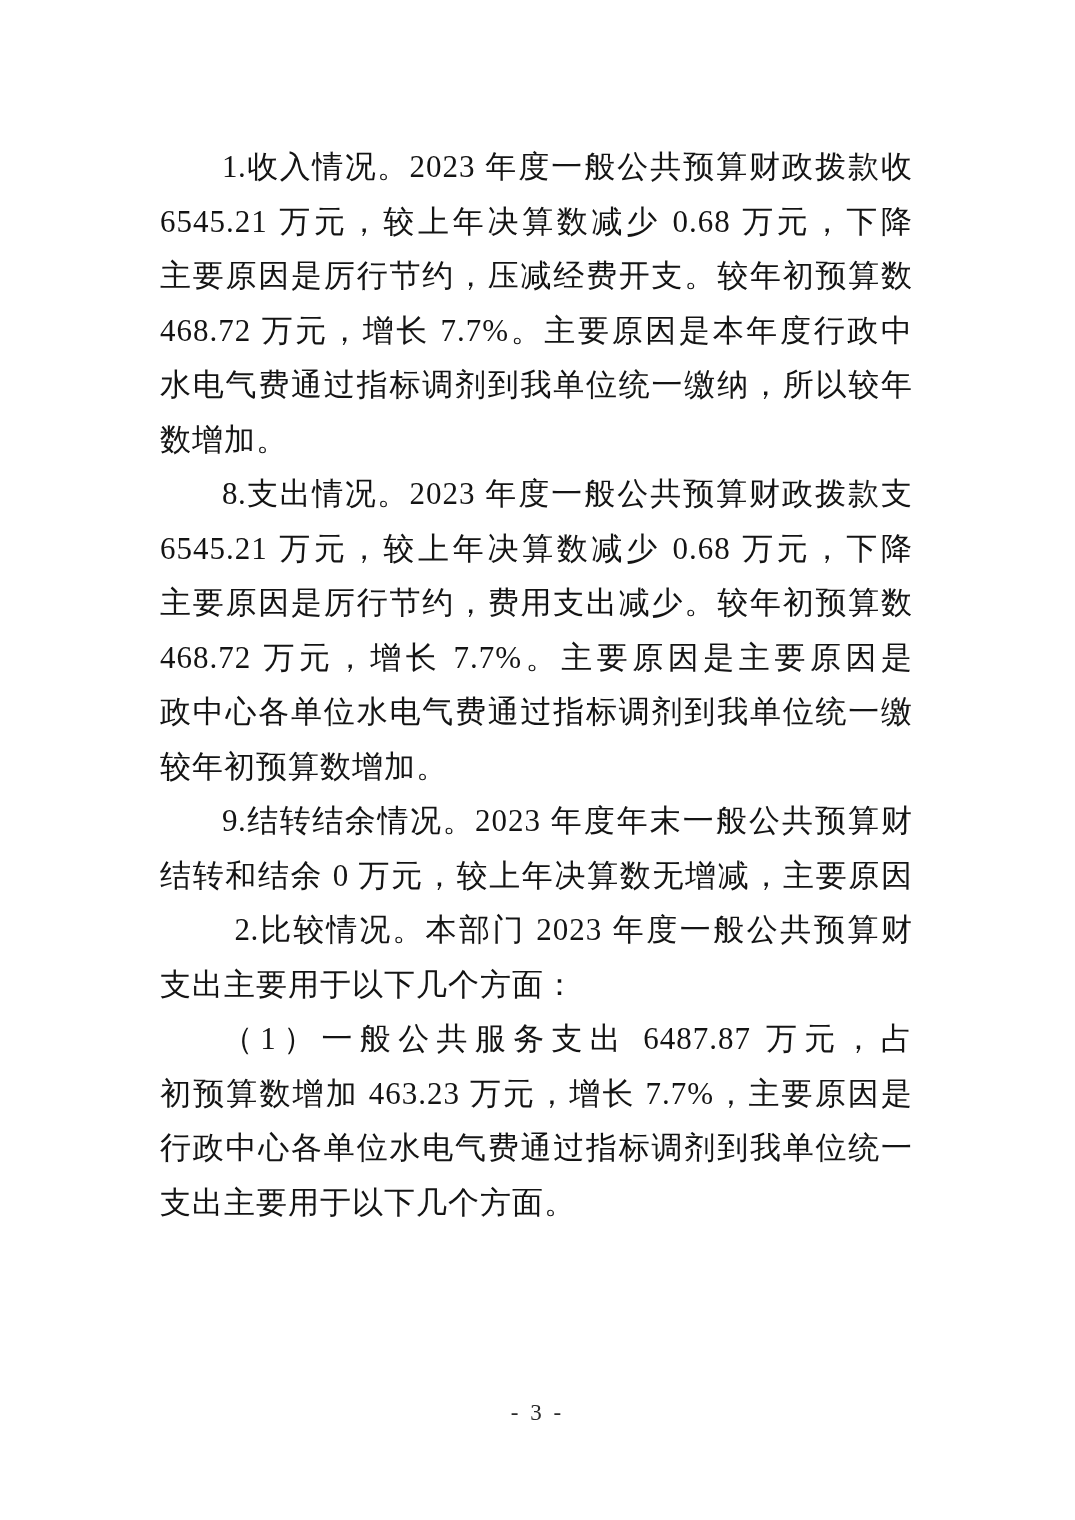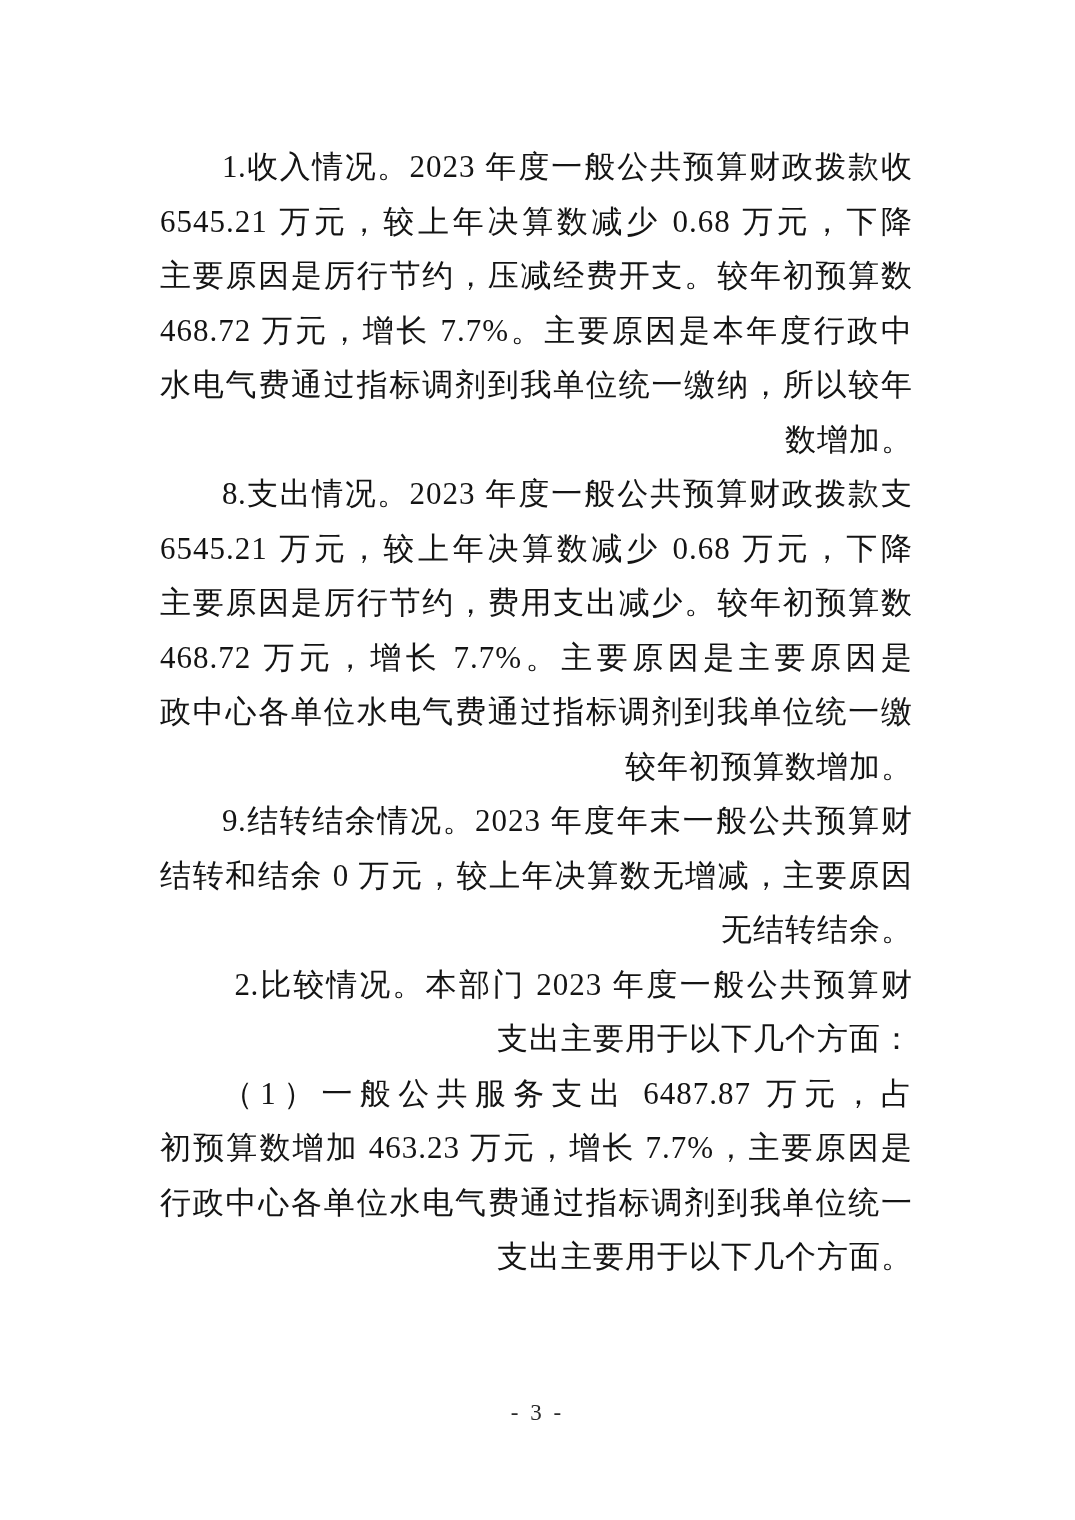--- a/index.html
+++ b/index.html
@@ -21,21 +21,21 @@
     top: 140px;
     width: 753px;
   }
   .line {
     font-size: 31px;
     line-height: 54.5px;
     height: 54.5px;
     letter-spacing: 1px;
     white-space: normal;
     overflow: hidden;
-    text-align: right;
+    text-align: left;
   }
   .line.just {
     text-align: justify;
     text-align-last: justify;
   }
   .line .heading {
     font-weight: normal;
     letter-spacing: 0.5px;
   }
   .page-number {
@@ -61,21 +61,20 @@
       <div class="line just"><span>水电气费通过指标调剂到我单位统一缴纳，所以较年初预算</span></div>
       <div class="line"><span>数增加。</span></div>
       <div class="line just" style="text-indent: 2em;"><span class="heading">8.支出情况。</span><span>2023 年度一般公共预算财政拨款支出</span></div>
       <div class="line just"><span>6545.21 万元，较上年决算数减少 0.68 万元，下降 0.01%。</span></div>
       <div class="line just"><span>主要原因是厉行节约，费用支出减少。较年初预算数增加</span></div>
       <div class="line just"><span>468.72 万元，增长 7.7%。主要原因是主要原因是 2023 年行</span></div>
       <div class="line just"><span>政中心各单位水电气费通过指标调剂到我单位统一缴纳，所</span></div>
       <div class="line"><span>较年初预算数增加。</span></div>
       <div class="line just" style="text-indent: 2em;"><span class="heading">9.结转结余情况。</span><span>2023 年度年末一般公共预算财政拨款</span></div>
       <div class="line just"><span>结转和结余 0 万元，较上年决算数无增减，主要原因是年末</span></div>
-      <div class="line"><span>无结转结余。</span></div>
       <div class="line just" style="text-indent: 2.4em;"><span class="heading">2.比较情况。</span><span>本部门 2023 年度一般公共预算财政拨款</span></div>
       <div class="line"><span>支出主要用于以下几个方面：</span></div>
       <div class="line just" style="text-indent: 2em;"><span>（1）一般公共服务支出 6487.87 万元，占 99.1%，较年</span></div>
       <div class="line just"><span>初预算数增加 463.23 万元，增长 7.7%，主要原因是 2023 年</span></div>
       <div class="line just"><span>行政中心各单位水电气费通过指标调剂到我单位统一缴纳，</span></div>
       <div class="line"><span>支出主要用于以下几个方面。</span></div>
     </div>
   <div class="page-number">- 3 -</div>
 </div>
 

